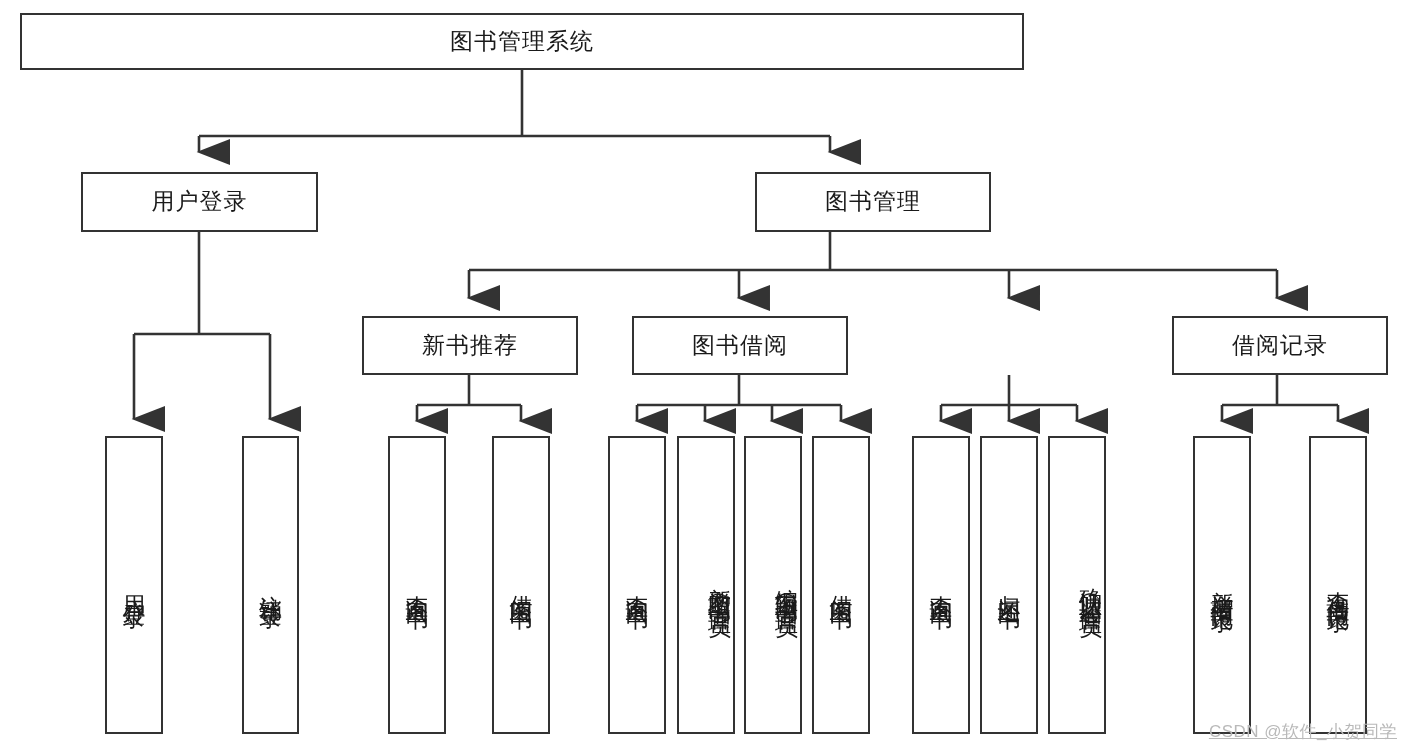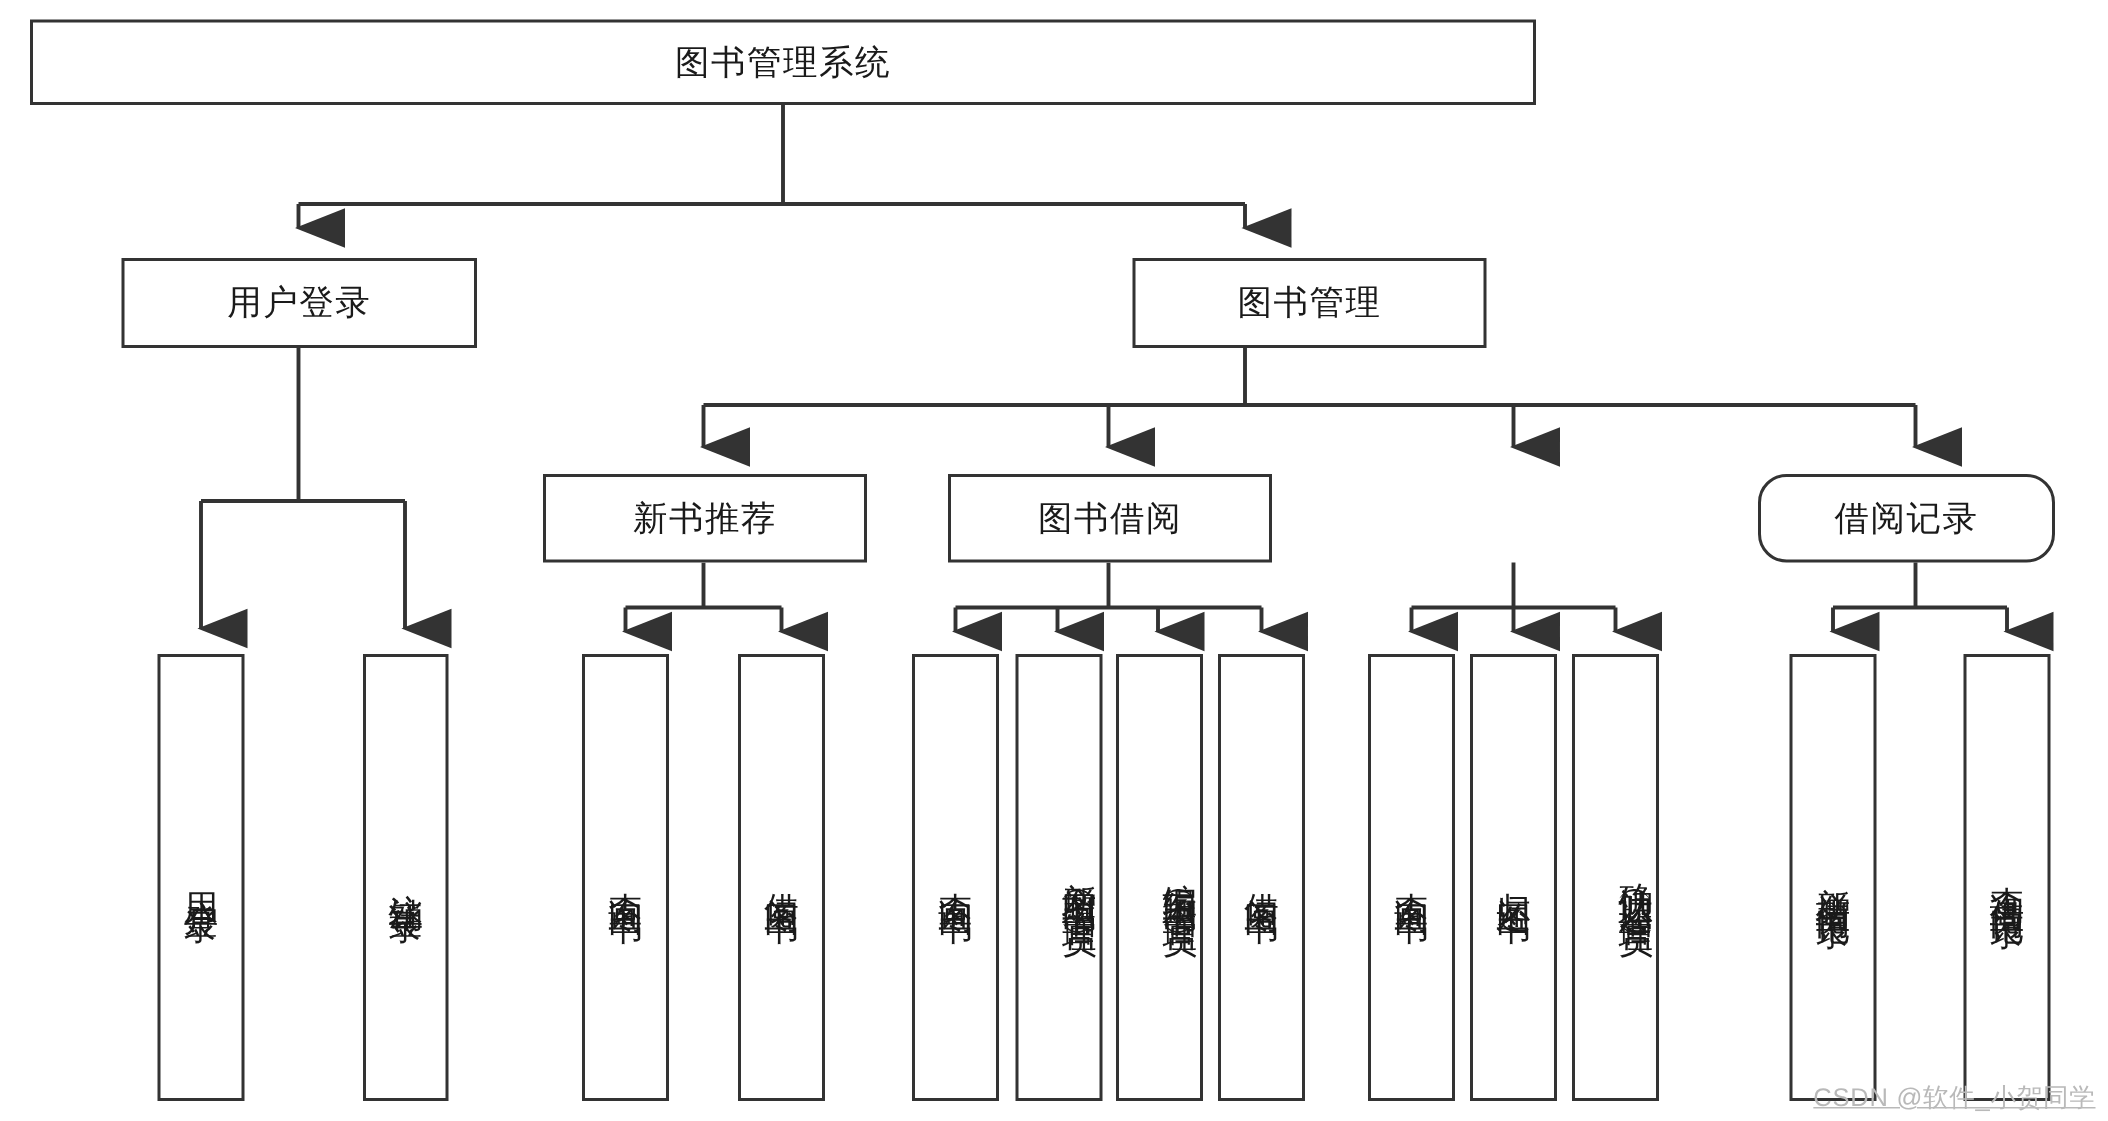--- a/index.html
+++ b/index.html
@@ -143,21 +143,21 @@
 
   <div class="node horiz" style="left:362px; top:316px; width:216px; height:59px;">
     <span class="label">新书推荐</span>
   </div>
 
   <div class="node horiz" style="left:632px; top:316px; width:216px; height:59px;">
     <span class="label">图书借阅</span>
   </div>
 
 
-  <div class="node horiz" style="left:1172px; top:316px; width:198px; height:59px;border-radius:19px;">
+  <div class="node horiz" style="left:1172px; top:316px; width:216px; height:59px;">
     <span class="label">借阅记录</span>
   </div>
 
   <div class="node vert pad-mid" style="left:105px; top:436px; width:58px; height:298px;">
     <span class="label">用户登录</span>
   </div>
 
   <div class="node vert pad-mid" style="left:242px; top:436px; width:57px; height:298px;">
     <span class="label">注销登录</span>
   </div>

